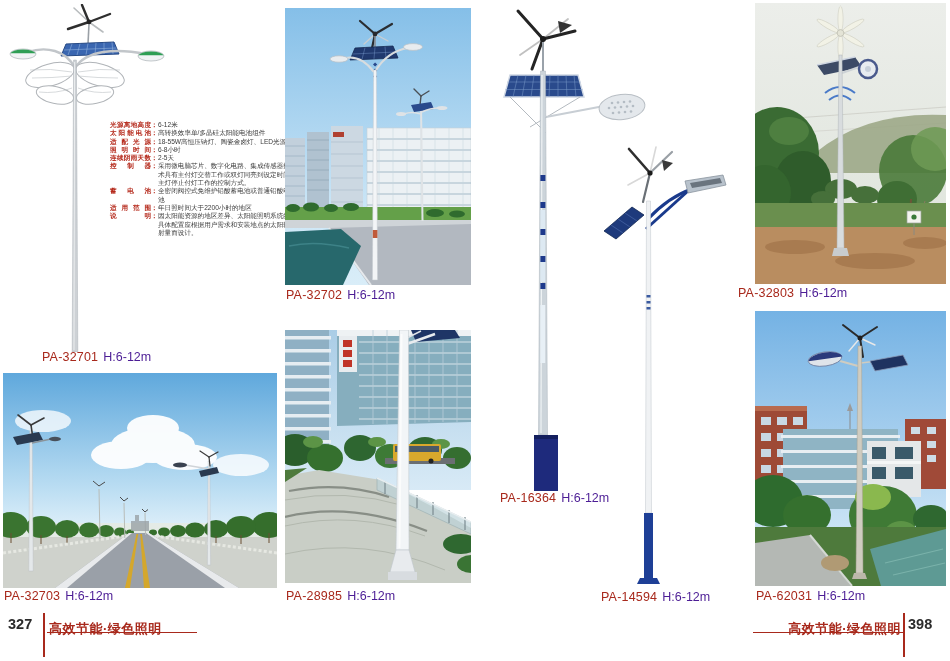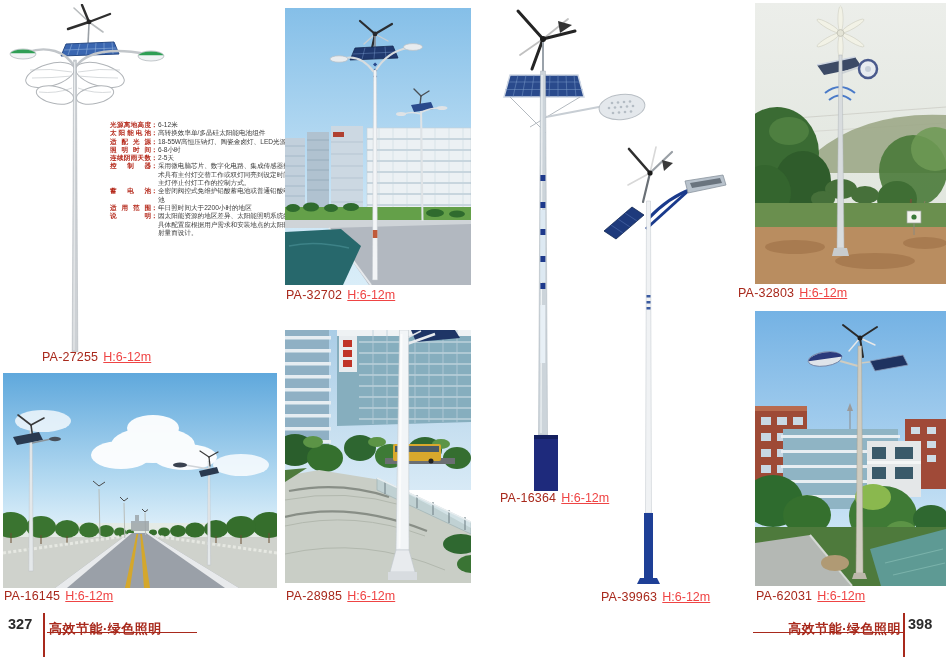--- a/index.html
+++ b/index.html
@@ -5,21 +5,21 @@
   * { margin:0; padding:0; box-sizing:border-box; }
   html,body { background:#ffffff; }
   #page {
     position:relative; width:950px; height:661px; background:#ffffff;
     overflow:hidden;
     font-family:"Liberation Sans","DejaVu Sans",sans-serif;
   }
   .scene { position:absolute; display:block; }
   .plabel { position:absolute; white-space:nowrap; font-size:12.5px; line-height:14px; }
   .plabel .model { color:#a8291c; font-weight:normal; letter-spacing:0.2px; }
-  .plabel .h { color:#ef4444; margin-left:5px;text-decoration:underline; }
+  .plabel .h { color:#4c1d95; margin-left:5px; }
   .specs {
     position:absolute; left:110px; top:121px; width:182px;
     font-size:6.6px; line-height:8.3px; color:#3a3a3a;
   }
   .spec-row { display:flex; align-items:flex-start; }
   .spec-label {
     flex:none; width:41px; color:#b5291b; font-weight:bold;
     text-align:justify; text-align-last:justify;
   }
   .spec-sep { flex:none; width:7px; color:#b5291b; font-weight:bold; }
@@ -689,36 +689,36 @@
       <ellipse cx="70" cy="48" rx="17" ry="7" fill="#dfe4ea" stroke="#6a7a9c" stroke-width="0.8" transform="rotate(-8 70 48)"></ellipse>
       <path d="M53.6,50.3 a17,7 -8 0 1 33.6,-4.7 z" fill="#2a3a7c"></path>
       <line x1="106" y1="52" x2="122" y2="50" stroke="#cfccc0" stroke-width="1.6"></line>
       <polygon points="115,50 148,44 153,54 120,60" fill="#1e3260" stroke="#8a9ab8" stroke-width="0.8"></polygon>
       <polygon points="103,35 106.5,35 108,262 101,262" fill="#cfccc0" stroke="#a8a294" stroke-width="0.5"></polygon>
       <polygon points="99,262 110,262 112,268 97,268" fill="#bcb8aa"></polygon>
     </g>
   </svg>
 
   <div class="plabel" style="left:42px;top:350px">
-    <span class="model">PA-27255</span><span class="h">H:6-12m</span>
+    <span class="model">PA-32701</span><span class="h">H:6-12m</span>
   </div>
   <div class="plabel" style="left:286px;top:288px">
     <span class="model">PA-32702</span><span class="h">H:6-12m</span>
   </div>
   <div class="plabel" style="left:4px;top:589px">
-    <span class="model">PA-16145</span><span class="h">H:6-12m</span>
+    <span class="model">PA-32703</span><span class="h">H:6-12m</span>
   </div>
   <div class="plabel" style="left:286px;top:589px">
     <span class="model">PA-28985</span><span class="h">H:6-12m</span>
   </div>
   <div class="plabel" style="left:500px;top:491px">
     <span class="model">PA-16364</span><span class="h">H:6-12m</span>
   </div>
   <div class="plabel" style="left:601px;top:590px">
-    <span class="model">PA-39963</span><span class="h">H:6-12m</span>
+    <span class="model">PA-14594</span><span class="h">H:6-12m</span>
   </div>
   <div class="plabel" style="left:738px;top:286px">
     <span class="model">PA-32803</span><span class="h">H:6-12m</span>
   </div>
   <div class="plabel" style="left:756px;top:589px">
     <span class="model">PA-62031</span><span class="h">H:6-12m</span>
   </div>
 
   <div class="footer-num" style="left:8px;top:616px">327</div>
   <div class="vline" style="left:43px;top:613px;height:44px"></div>

